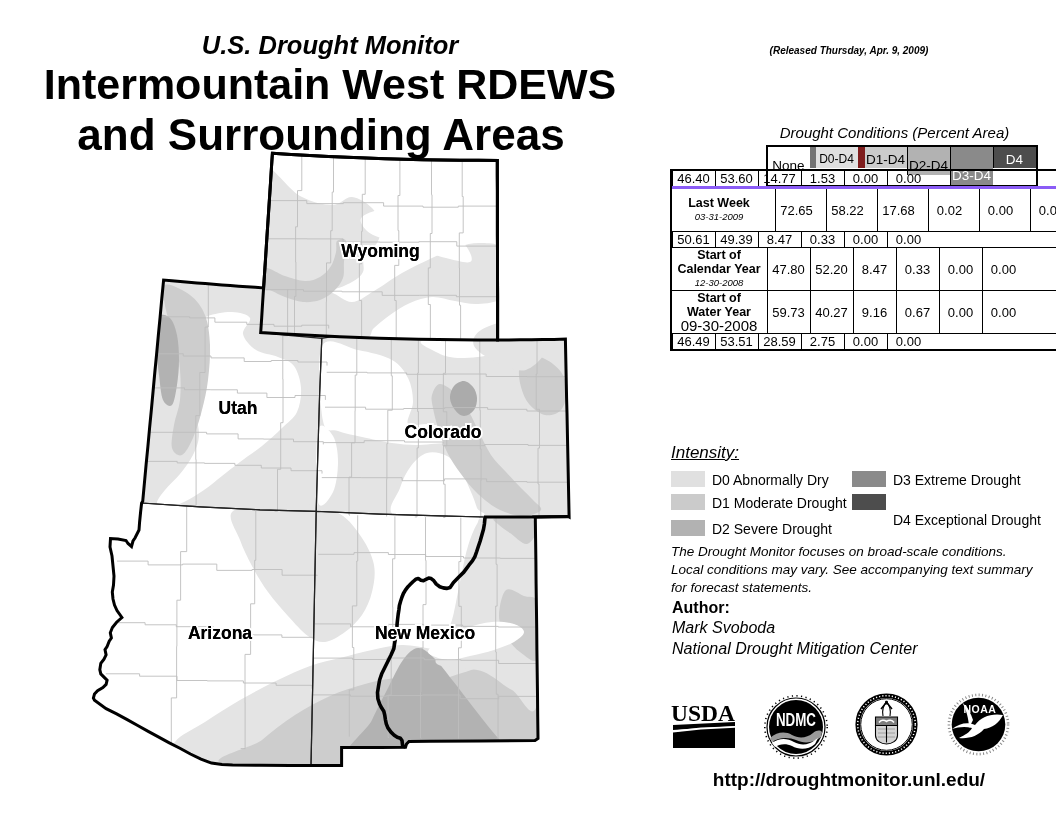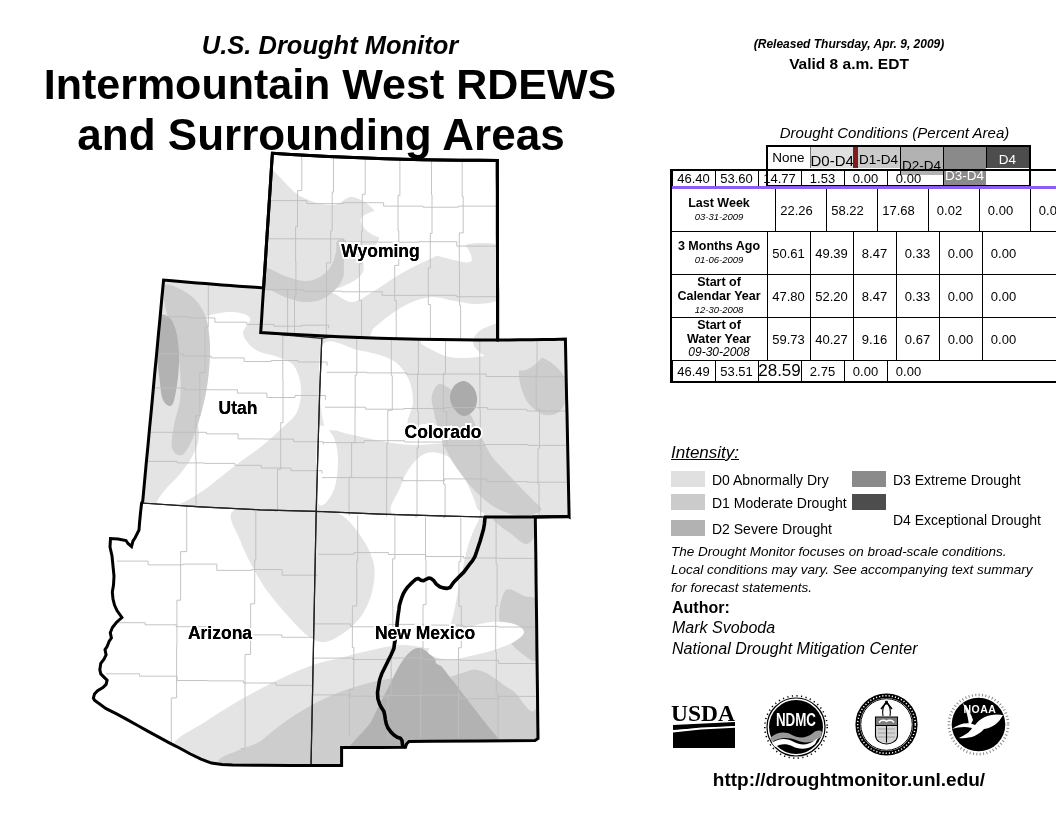--- a/index.html
+++ b/index.html
@@ -9,23 +9,22 @@
 
 <div class="abs" style="left:0;top:31px;width:660px;text-align:center;font-size:25.5px;font-weight:bold;font-style:italic">U.S. Drought Monitor</div>
 
 <div class="abs" style="left:0;top:60px;width:660px;text-align:center;font-size:43px;font-weight:bold">Intermountain West RDEWS</div>
 
 <div class="abs" style="left:-9px;top:110px;width:660px;text-align:center;font-size:44px;font-weight:bold">and Surrounding Areas</div>
 
 <div class="abs" style="left:660px;top:28px;width:378px;text-align:center">
 
 
-<div style="font-size:12px;font-weight:bold;font-style:italic;margin-top:9px">(Released Thursday, Apr. 9, 2009)</div>
-
-<div style="font-size:15.5px;font-weight:bold;margin-top:4px">Valid 8 a.m. EDT</div>
+<div style="font-size:10px;font-weight:bold;font-style:italic;margin-top:17px">(Released Thursday, Apr. 9, 2009)</div>
+
 </div>
 
 <div class="abs" style="left:672px;top:124px;width:445px;text-align:center;font-size:15px;font-style:italic">Drought Conditions (Percent Area)</div>
 
 <svg width="1056" height="816" viewBox="0 0 1056 816" xmlns="http://www.w3.org/2000/svg" style="position:absolute;left:0;top:0">
 <defs>
       <clipPath id="mapclip">
         <path d="M272.4 153.3L291.1 154.5L309.9 155.5L328.6 156.5L347.3 157.3L366.1 158.1L384.8 158.7L403.5 159.2L422.3 159.7L441.0 160.0L459.8 160.2L478.5 160.3L497.3 160.4L497.3 160.4L497.3 175.4L497.4 190.5L497.4 205.5L497.4 220.5L497.4 235.5L497.5 250.4L497.5 265.4L497.5 280.3L497.6 295.2L497.6 310.1L497.6 325.0L497.6 339.9L497.6 339.9L508.9 339.9L520.2 339.8L531.5 339.7L542.8 339.5L554.1 339.4L565.4 339.1L565.4 339.1L565.7 354.0L566.0 368.9L566.3 383.7L566.6 398.5L567.0 413.3L567.3 428.2L567.6 443.0L567.9 457.8L568.2 472.5L568.5 487.3L568.8 502.1L569.1 516.9L568.2 516.4L535.0 517.0L535.3 517.4L535.6 539.5L535.9 561.7L536.1 583.8L536.4 605.9L536.7 628.0L536.9 650.1L537.2 672.2L537.5 694.3L537.7 716.4L538.0 738.5L535.0 740.5L480.0 741.0L430.0 741.3L409.0 741.4L406.5 744.0L405.5 747.3L380.0 747.4L341.6 747.5L341.6 765.5L311.0 765.5L311.0 765.5L290.0 765.4L260.0 765.2L232.6 765.0L222.0 764.5L211.5 763.1L201.0 759.2L190.4 754.0L179.9 748.3L169.3 742.8L158.8 737.1L148.2 731.4L137.7 725.5L127.2 719.6L116.6 713.9L106.1 708.7L94.5 700.2L94.5 700.2L93.4 698.1L94.5 693.9L97.6 690.7L102.9 687.6L106.1 684.4L107.1 680.2L105.0 678.1L100.8 673.9L99.8 669.7L100.8 663.3L104.0 659.1L106.1 654.9L105.0 649.6L107.1 646.5L109.2 641.2L111.4 638.0L110.3 632.8L112.4 627.5L116.6 622.2L121.9 617.5L117.0 610.5L114.5 605.0L113.0 599.0L112.3 592.0L113.5 585.0L114.0 576.0L113.0 566.0L112.0 556.0L110.0 547.0L110.5 538.5L118.0 539.0L126.0 540.5L128.0 543.5L131.5 546.5L133.0 541.0L135.0 538.0L139.0 530.0L139.6 522.0L140.6 512.0L141.6 503.0L142.7 501.4L144.4 483.1L146.1 464.7L147.9 446.3L149.6 427.9L151.4 409.4L153.1 391.0L154.8 372.5L156.6 354.1L158.3 335.6L160.1 317.1L161.8 298.5L163.6 280.0L163.6 280.0L171.9 280.7L180.3 281.5L188.6 282.2L196.9 282.9L205.2 283.6L213.6 284.3L221.9 284.9L230.2 285.6L238.6 286.2L246.9 286.8L255.3 287.3L263.6 287.9L263.6 287.9L264.7 271.1L265.8 254.4L266.9 237.6L268.0 220.8L269.1 203.9L270.2 187.1L271.3 170.2L272.4 153.3Z"></path>
       </clipPath>
     </defs>
@@ -153,85 +152,82 @@
 <text x="443" y="438" text-anchor="middle" font-family="Liberation Sans, sans-serif" font-size="17.5" font-weight="bold" fill="#000">Colorado</text>
 
 <text x="220" y="638.5" text-anchor="middle" font-family="Liberation Sans, sans-serif" font-size="17.5" font-weight="bold" stroke="#fff" stroke-width="4" paint-order="stroke">Arizona</text>
 <text x="220" y="638.5" text-anchor="middle" font-family="Liberation Sans, sans-serif" font-size="17.5" font-weight="bold" fill="#000">Arizona</text>
 
 <text x="425" y="638.5" text-anchor="middle" font-family="Liberation Sans, sans-serif" font-size="17.5" font-weight="bold" stroke="#fff" stroke-width="4" paint-order="stroke">New Mexico</text>
 <text x="425" y="638.5" text-anchor="middle" font-family="Liberation Sans, sans-serif" font-size="17.5" font-weight="bold" fill="#000">New Mexico</text>
 </svg>
 
 <div class="abs" style="left:765.5px;top:145.2px;border:2.5px solid #000;display:flex">
-<div style="width:42px;height:16.5px;background:#ffffff;color:#000;text-align:center;font-size:13.5px;white-space:nowrap;padding-top:3px">None</div>
-<div style="width:42px;height:16.5px;background:#e0e0e0;color:#000;border-left:1px solid #737373;text-align:center;font-size:15px;white-space:nowrap;padding-top:4.8px">D0-D4</div>
-<div style="width:42px;height:16.5px;background:#cbcbcb;color:#000;border-left:5px solid #7f1d1d;text-align:center;font-size:13.5px;white-space:nowrap;padding-top:4.8px">D1-D4</div>
+<div style="width:42px;height:16.5px;background:#ffffff;color:#000;text-align:center;font-size:13.5px;white-space:nowrap;padding-top:11px">None</div>
+<div style="width:42px;height:16.5px;background:#e0e0e0;color:#000;border-left:6px solid #737373;text-align:center;font-size:12px;white-space:nowrap;padding-top:4.8px">D0-D4</div>
+<div style="width:42px;height:16.5px;background:#cbcbcb;color:#000;border-left:7px solid #7f1d1d;text-align:center;font-size:13.5px;white-space:nowrap;padding-top:4.8px">D1-D4</div>
 <div style="width:42px;height:16.5px;background:#b2b2b2;color:#000;border-left:1px solid #000;text-align:center;font-size:13.5px;white-space:nowrap;padding-top:11px">D2-D4</div>
 <div style="width:42px;height:16.5px;background:#8a8a8a;color:#fff;border-left:1px solid #000;text-align:center;font-size:13.5px;white-space:nowrap;padding-top:21px">D3-D4</div>
 <div style="width:42px;height:16.5px;background:#4d4d4d;color:#fff;border-left:1px solid #000;text-align:center;font-size:13.5px;white-space:nowrap;padding-top:4.8px">D4</div>
 </div>
 
 <div class="abs" style="left:669.5px;top:169.4px;border:2.5px solid #000">
 <div style="display:flex;">
 <div style="width:42px;border-left:1px solid #000;text-align:center;font-size:13px;display:flex;align-items:center;justify-content:center">46.40</div>
 <div style="width:42px;border-left:1px solid #000;text-align:center;font-size:13px;display:flex;align-items:center;justify-content:center">53.60</div>
 <div style="width:42px;border-left:1px solid #000;text-align:center;font-size:13px;display:flex;align-items:center;justify-content:center">14.77</div>
 <div style="width:42px;border-left:1px solid #000;text-align:center;font-size:13px;display:flex;align-items:center;justify-content:center">1.53</div>
 <div style="width:42px;border-left:1px solid #000;text-align:center;font-size:13px;display:flex;align-items:center;justify-content:center">0.00</div>
 <div style="width:42px;border-left:1px solid #000;text-align:center;font-size:13px;display:flex;align-items:center;justify-content:center">0.00</div>
 </div>
 <div style="display:flex;border-top:3px solid #8b5cf6;gap:8px;">
 <div style="width:95px;height:42px;text-align:center;font-size:12.5px;font-weight:bold;line-height:13.5px;display:flex;flex-direction:column;justify-content:center">
         <div>Last Week<div style="font-size:9.5px;font-style:italic;font-weight:normal">03-31-2009</div></div>
       </div>
-<div style="width:42px;border-left:1px solid #000;text-align:center;font-size:13px;display:flex;align-items:center;justify-content:center">22.26</div>
+<div style="width:42px;border-left:1px solid #000;text-align:center;font-size:13px;display:flex;align-items:center;justify-content:center">72.65</div>
 <div style="width:42px;border-left:1px solid #000;text-align:center;font-size:13px;display:flex;align-items:center;justify-content:center">58.22</div>
 <div style="width:42px;border-left:1px solid #000;text-align:center;font-size:13px;display:flex;align-items:center;justify-content:center">17.68</div>
 <div style="width:42px;border-left:1px solid #000;text-align:center;font-size:13px;display:flex;align-items:center;justify-content:center">0.02</div>
 <div style="width:42px;border-left:1px solid #000;text-align:center;font-size:13px;display:flex;align-items:center;justify-content:center">0.00</div>
 <div style="width:42px;border-left:1px solid #000;text-align:center;font-size:13px;display:flex;align-items:center;justify-content:center">0.00</div>
 </div>
 <div style="display:flex;border-top:1px solid #000;">
-<div style="width:95px;height:42px;text-align:center;font-size:12.5px;font-weight:bold;line-height:13.5px;display:flex;flex-direction:column;justify-content:center">
-        <div>3 Months Ago<div style="font-size:9.5px;font-style:italic;font-weight:normal">01-06-2009</div></div>
-      </div>
 <div style="width:42px;border-left:1px solid #000;text-align:center;font-size:13px;display:flex;align-items:center;justify-content:center">50.61</div>
 <div style="width:42px;border-left:1px solid #000;text-align:center;font-size:13px;display:flex;align-items:center;justify-content:center">49.39</div>
 <div style="width:42px;border-left:1px solid #000;text-align:center;font-size:13px;display:flex;align-items:center;justify-content:center">8.47</div>
 <div style="width:42px;border-left:1px solid #000;text-align:center;font-size:13px;display:flex;align-items:center;justify-content:center">0.33</div>
 <div style="width:42px;border-left:1px solid #000;text-align:center;font-size:13px;display:flex;align-items:center;justify-content:center">0.00</div>
 <div style="width:42px;border-left:1px solid #000;text-align:center;font-size:13px;display:flex;align-items:center;justify-content:center">0.00</div>
 </div>
 <div style="display:flex;border-top:1px solid #000;">
 <div style="width:95px;height:42px;text-align:center;font-size:12.5px;font-weight:bold;line-height:13.5px;display:flex;flex-direction:column;justify-content:center">
         <div>Start of<br>Calendar Year<div style="font-size:9.5px;font-style:italic;font-weight:normal">12-30-2008</div></div>
       </div>
 <div style="width:42px;border-left:1px solid #000;text-align:center;font-size:13px;display:flex;align-items:center;justify-content:center">47.80</div>
 <div style="width:42px;border-left:1px solid #000;text-align:center;font-size:13px;display:flex;align-items:center;justify-content:center">52.20</div>
 <div style="width:42px;border-left:1px solid #000;text-align:center;font-size:13px;display:flex;align-items:center;justify-content:center">8.47</div>
 <div style="width:42px;border-left:1px solid #000;text-align:center;font-size:13px;display:flex;align-items:center;justify-content:center">0.33</div>
 <div style="width:42px;border-left:1px solid #000;text-align:center;font-size:13px;display:flex;align-items:center;justify-content:center">0.00</div>
 <div style="width:42px;border-left:1px solid #000;text-align:center;font-size:13px;display:flex;align-items:center;justify-content:center">0.00</div>
 </div>
 <div style="display:flex;border-top:1px solid #000;">
 <div style="width:95px;height:42px;text-align:center;font-size:12.5px;font-weight:bold;line-height:13.5px;display:flex;flex-direction:column;justify-content:center">
-        <div>Start of<br>Water Year<div style="font-size:12px;font-style:italic;font-weight:normal">09-30-2008</div></div>
+        <div>Start of<br>Water Year<div style="font-size:15px;font-weight:normal">09-30-2008</div></div>
       </div>
 <div style="width:42px;border-left:1px solid #000;text-align:center;font-size:13px;display:flex;align-items:center;justify-content:center">59.73</div>
 <div style="width:42px;border-left:1px solid #000;text-align:center;font-size:13px;display:flex;align-items:center;justify-content:center">40.27</div>
 <div style="width:42px;border-left:1px solid #000;text-align:center;font-size:13px;display:flex;align-items:center;justify-content:center">9.16</div>
 <div style="width:42px;border-left:1px solid #000;text-align:center;font-size:13px;display:flex;align-items:center;justify-content:center">0.67</div>
 <div style="width:42px;border-left:1px solid #000;text-align:center;font-size:13px;display:flex;align-items:center;justify-content:center">0.00</div>
 <div style="width:42px;border-left:1px solid #000;text-align:center;font-size:13px;display:flex;align-items:center;justify-content:center">0.00</div>
 </div>
 <div style="display:flex;border-top:1px solid #000;">
 <div style="width:42px;border-left:1px solid #000;text-align:center;font-size:13px;display:flex;align-items:center;justify-content:center">46.49</div>
 <div style="width:42px;border-left:1px solid #000;text-align:center;font-size:13px;display:flex;align-items:center;justify-content:center">53.51</div>
-<div style="width:42px;border-left:1px solid #000;text-align:center;font-size:17px;display:flex;align-items:center;justify-content:center">28.59</div>
+<div style="width:42px;border-left:1px solid #000;text-align:center;font-size:13px;display:flex;align-items:center;justify-content:center">28.59</div>
 <div style="width:42px;border-left:1px solid #000;text-align:center;font-size:13px;display:flex;align-items:center;justify-content:center">2.75</div>
 <div style="width:42px;border-left:1px solid #000;text-align:center;font-size:13px;display:flex;align-items:center;justify-content:center">0.00</div>
 <div style="width:42px;border-left:1px solid #000;text-align:center;font-size:13px;display:flex;align-items:center;justify-content:center">0.00</div>
 </div>
 </div>
 <div class="abs" style="left:671px;top:443px">
 
 <div style="font-size:17px;font-style:italic;text-decoration:underline">Intensity:</div>
 </div>
 

